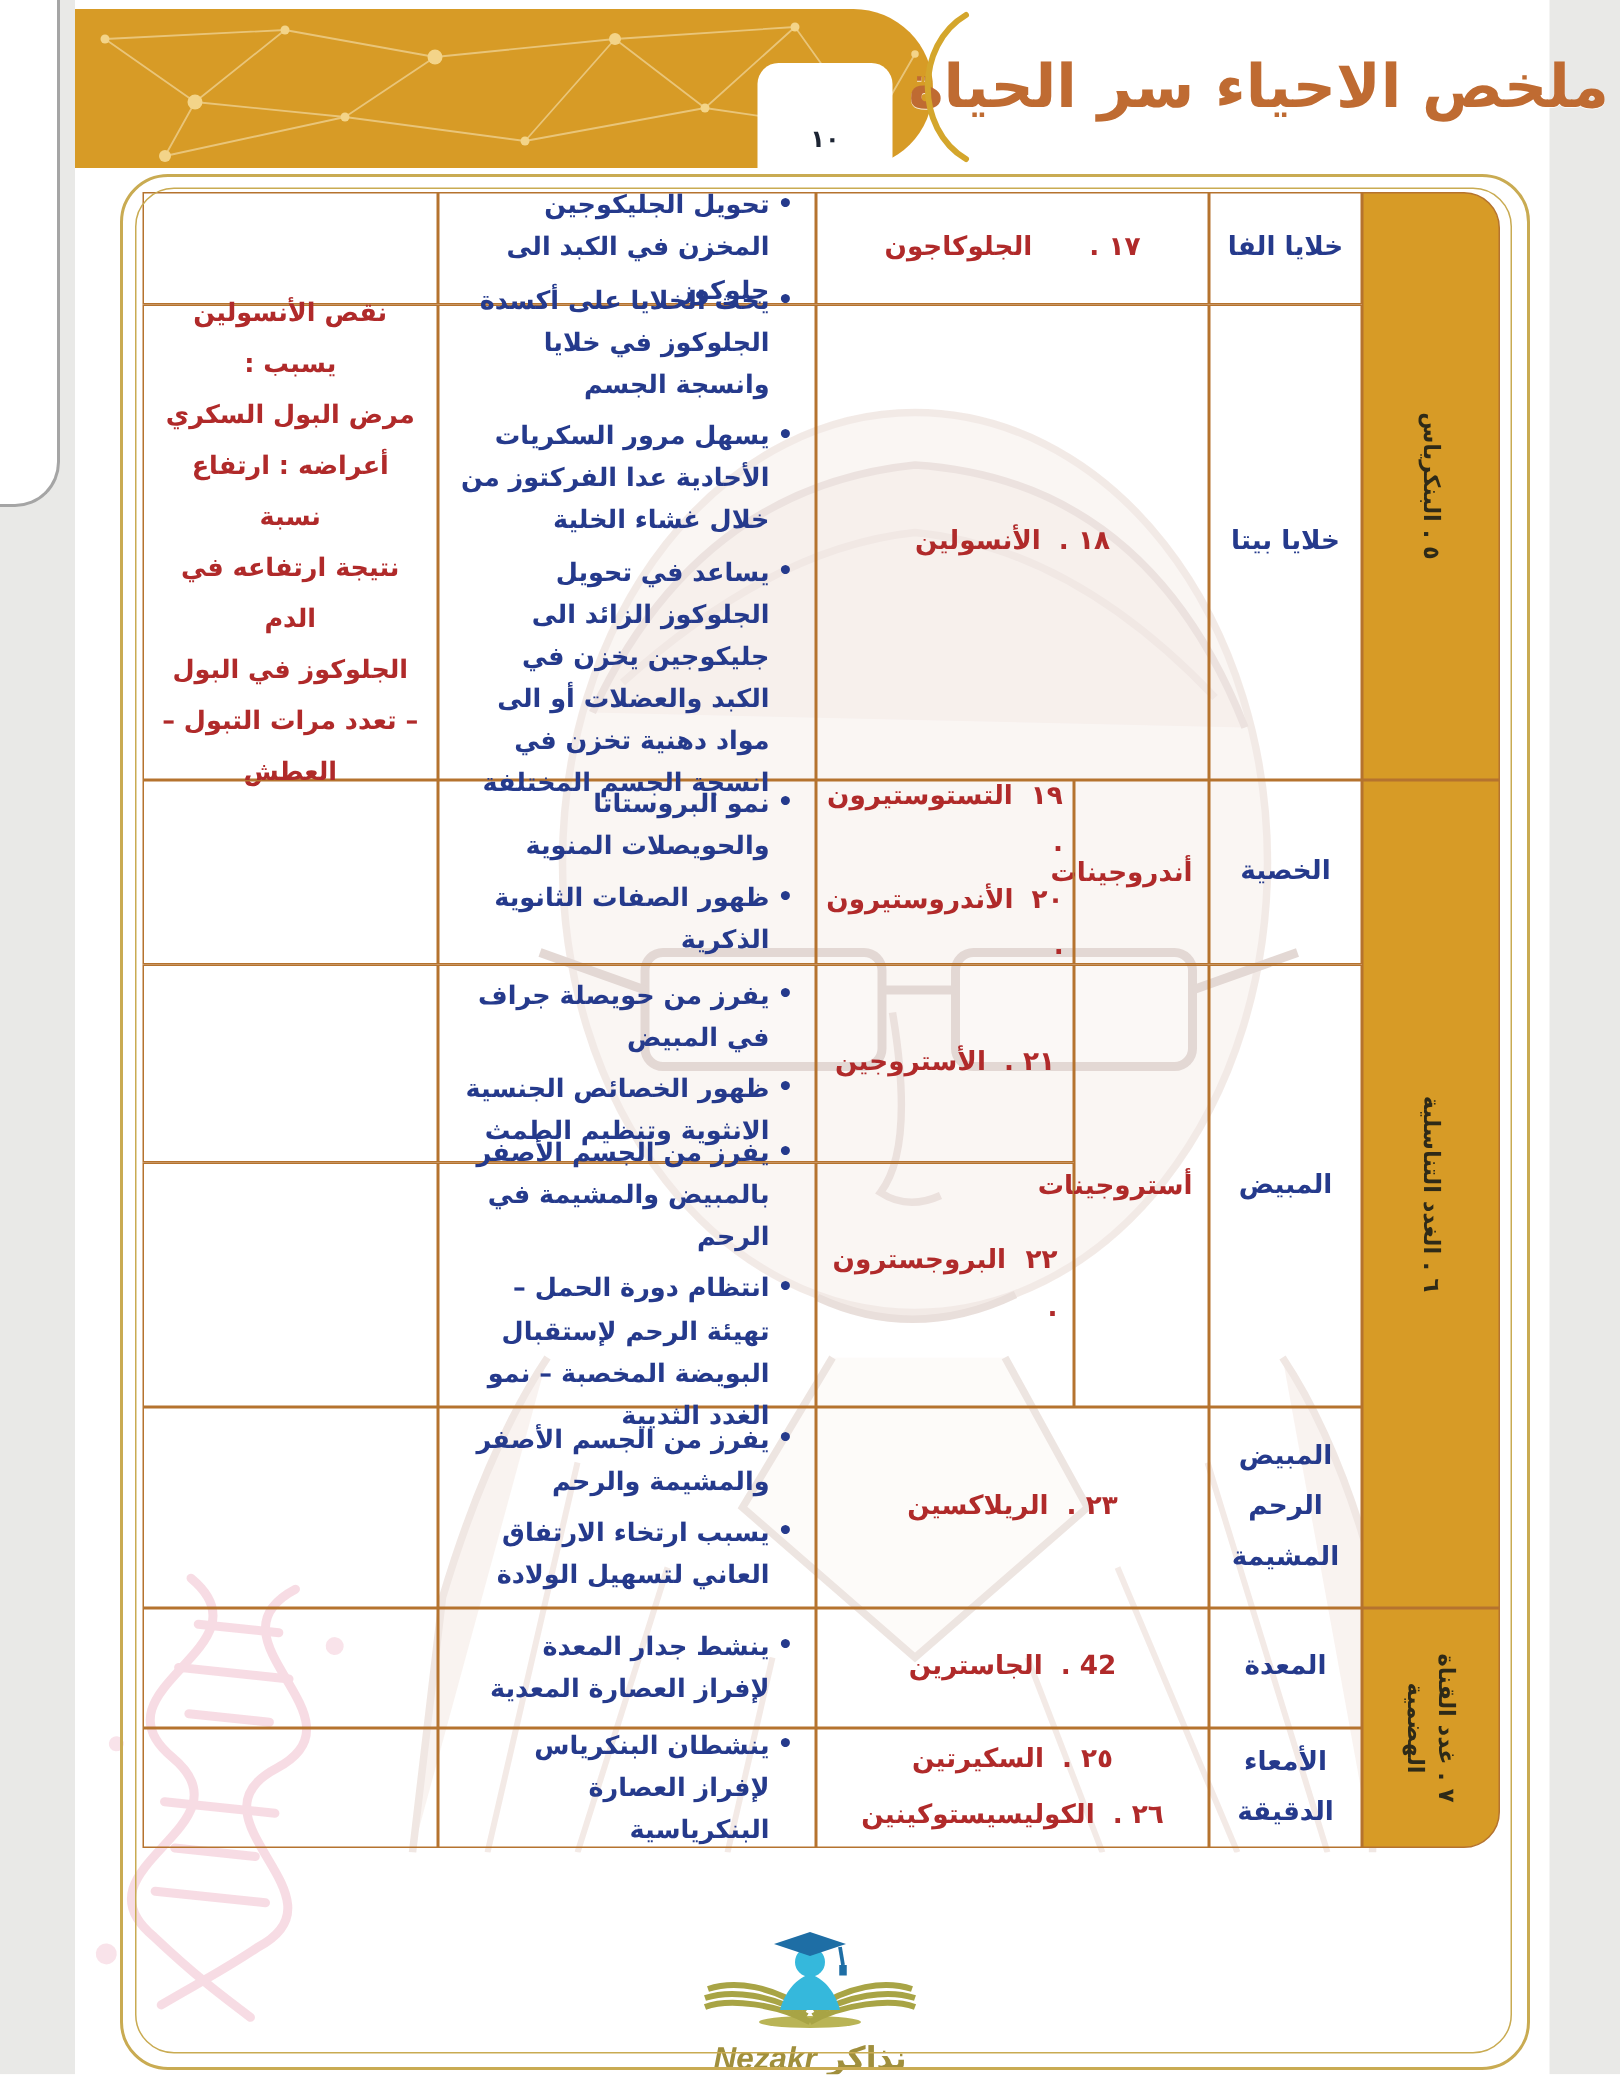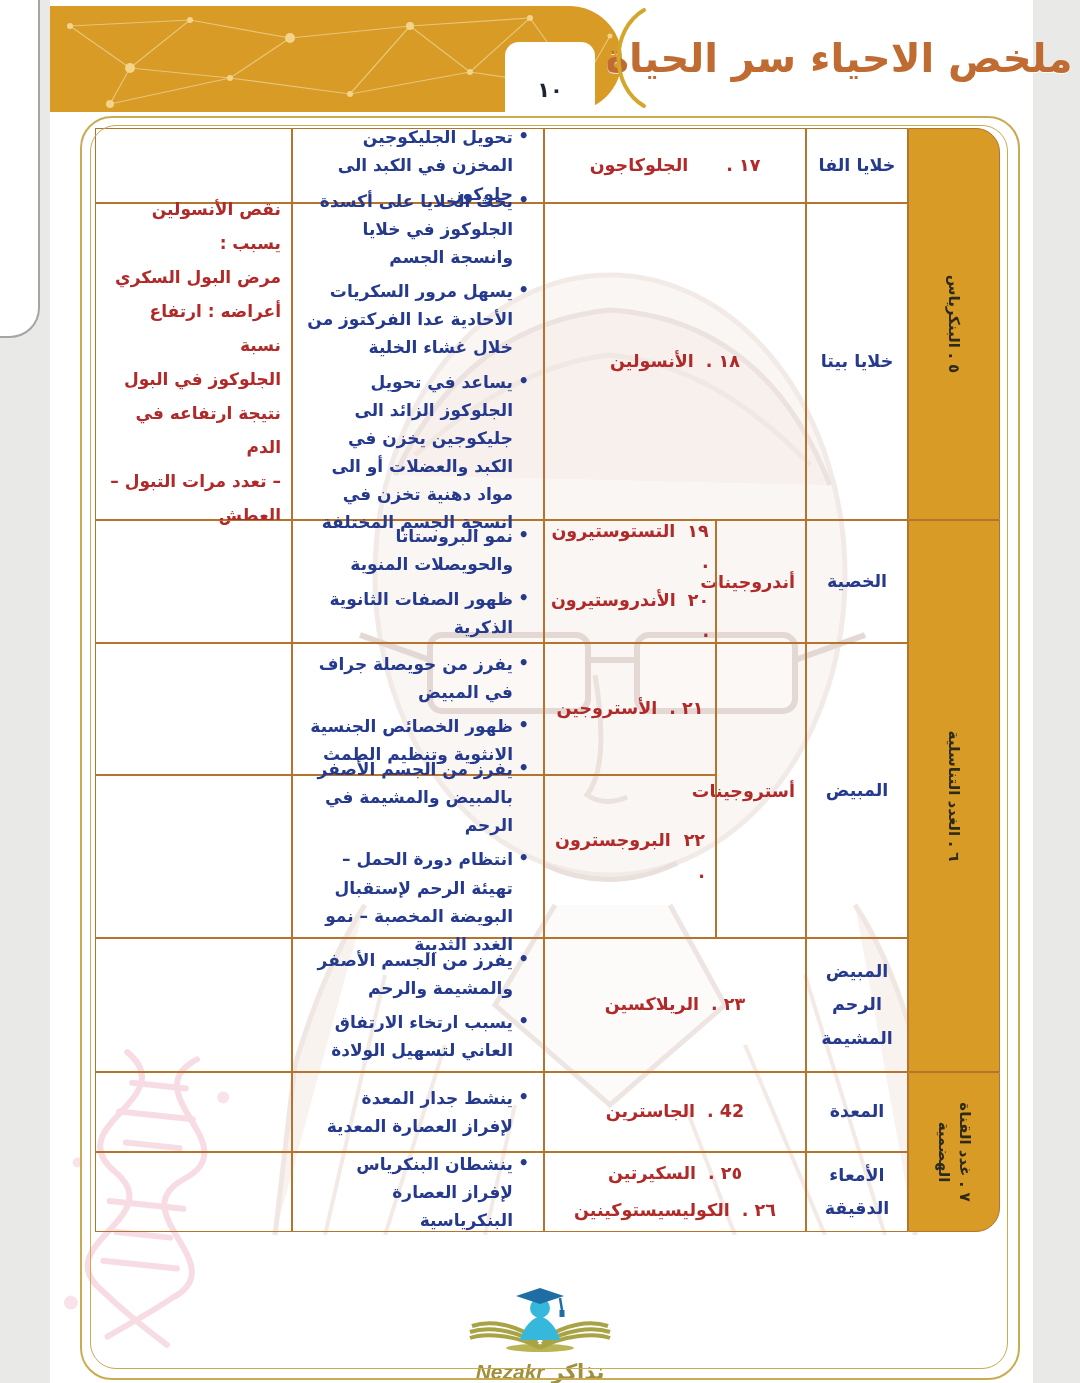--- a/index.html
+++ b/index.html
@@ -9,21 +9,21 @@
   .edge{position:absolute;top:0;bottom:0;background:#e9e9e7;}
   #edge-left{left:0;width:50px;}
   #edge-right{right:0;width:47px;}
   #corner-card{position:absolute;left:0;top:0;width:38px;height:336px;background:#fff;
         border-right:2px solid #a5a5a5;border-bottom:2px solid #a5a5a5;border-bottom-right-radius:30px;}
   
   #header-band{position:absolute;left:50px;top:6px;width:572px;height:106px;background:#d79b26;
         border-radius:0 54px 54px 0;}
   #page-tab{position:absolute;left:505px;top:42px;width:90px;height:70px;background:#ffffff;
         border-radius:14px 14px 0 0;z-index:3;display:flex;align-items:flex-end;justify-content:center;}
-  #page-tab span{color:#1c2433;font-size:21px;font-weight:bold;padding-bottom:10px;}
+  #page-tab span{color:#1c2433;font-size:16px;font-weight:bold;padding-bottom:10px;}
   #title{position:absolute;left:648px;top:26px;width:382px;height:64px;display:flex;align-items:center;
         justify-content:center;color:#bf6b32;font-size:40px;font-weight:800;letter-spacing:-1px;
         text-shadow:0 1px 0 rgba(255,255,255,.8);white-space:nowrap;}
   #bracket{position:absolute;left:598px;top:2px;z-index:2;}
   
   .gold-rect{position:absolute;border:2px solid #c9ab52;border-radius:32px;pointer-events:none;z-index:2;}
   #gold-outer{left:80px;top:116px;width:936px;height:1260px;}
   #gold-inner{left:90px;top:125px;width:916px;height:1242px;border-width:1.5px;border-radius:26px;}
   
   #grid{position:absolute;left:95px;top:128px;width:905px;height:1104px;display:grid;direction:rtl;
@@ -38,21 +38,21 @@
         white-space:nowrap;display:flex;flex-direction:column;align-items:center;gap:3px;
         color:#2e2a18;font-size:15px;font-weight:bold;}
   .organ-cell{color:#253a8c;font-size:17.5px;font-weight:bold;text-align:center;line-height:1.9;}
   .group-cell{color:#b02a2a;font-size:17.5px;font-weight:bold;text-align:left;}
   .hormone-cell{color:#b02a2a;font-size:17.5px;font-weight:bold;gap:6px;}
   .hline{display:flex;flex-direction:row;justify-content:center;gap:12px;line-height:1.8;}
   .hline.gapwide{gap:38px;}
   .fn-cell{color:#253a8c;font-size:17px;font-weight:bold;line-height:1.65;padding:10px 14px;justify-content:center;}
   .fn-line{position:relative;padding-right:16px;text-align:right;margin:3px 0;}
   .fn-line::before{content:"•";position:absolute;right:0;top:-1px;color:#253a8c;}
-  .note-cell{color:#b02a2a;font-size:17px;font-weight:bold;line-height:2.0;text-align:right;
+  .note-cell{color:#b02a2a;font-size:17px;font-weight:bold;line-height:2.0;text-align:center;
         padding:10px 10px;}
   
   #face{position:absolute;left:265px;top:205px;z-index:0;opacity:.55;}
   
   #dna{position:absolute;left:62px;top:1050px;z-index:0;opacity:.45;transform:rotate(6deg);}
   
   #logo{position:absolute;left:455px;top:1282px;width:170px;text-align:center;z-index:1;}
   #logo-caption{color:#a08f3c;font-size:21px;font-weight:bold;margin-top:2px;direction:rtl;}
   #logo-caption .en{font-family:Liberation Sans, sans-serif;font-style:italic;}
 </style>
@@ -266,22 +266,22 @@
     </div>
     <div class="cell fn-cell" style="grid-area:8/5/9/6">
       <div class="fn-line">ينشطان البنكرياس لإفراز العصارة البنكرياسية</div>
     </div>
 
     <div class="cell" style="grid-area:1/6/2/7"></div>
     <div class="cell note-cell" style="grid-area:2/6/3/7">
       <div>نقص الأنسولين يسبب :</div>
       <div>مرض البول السكري</div>
       <div>أعراضه : ارتفاع نسبة</div>
+      <div>نتيجة ارتفاعه في الدم</div>
       <div>الجلوكوز في البول</div>
-      <div>نتيجة ارتفاعه في الدم</div>
       <div>– تعدد مرات التبول –</div>
       <div>العطش</div>
     </div>
     <div class="cell" style="grid-area:3/6/4/7"></div>
     <div class="cell" style="grid-area:4/6/5/7"></div>
     <div class="cell" style="grid-area:5/6/6/7"></div>
     <div class="cell" style="grid-area:6/6/7/7"></div>
     <div class="cell" style="grid-area:7/6/8/7"></div>
     <div class="cell" style="grid-area:8/6/9/7"></div>
   </div>

